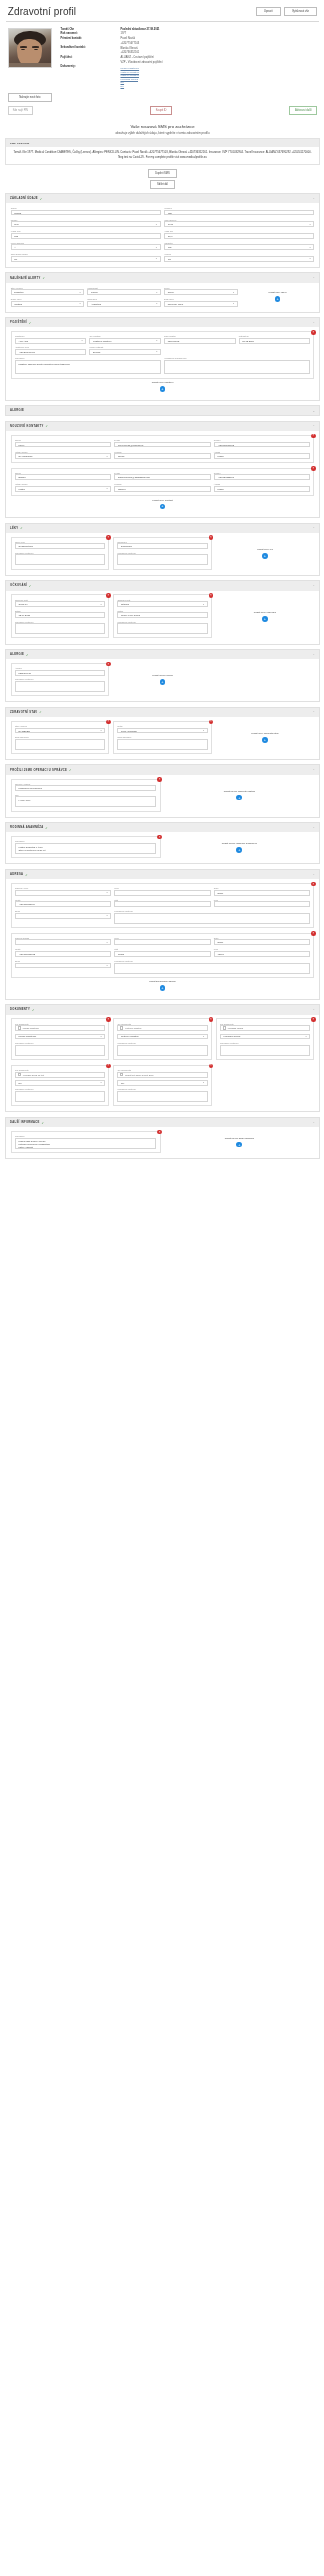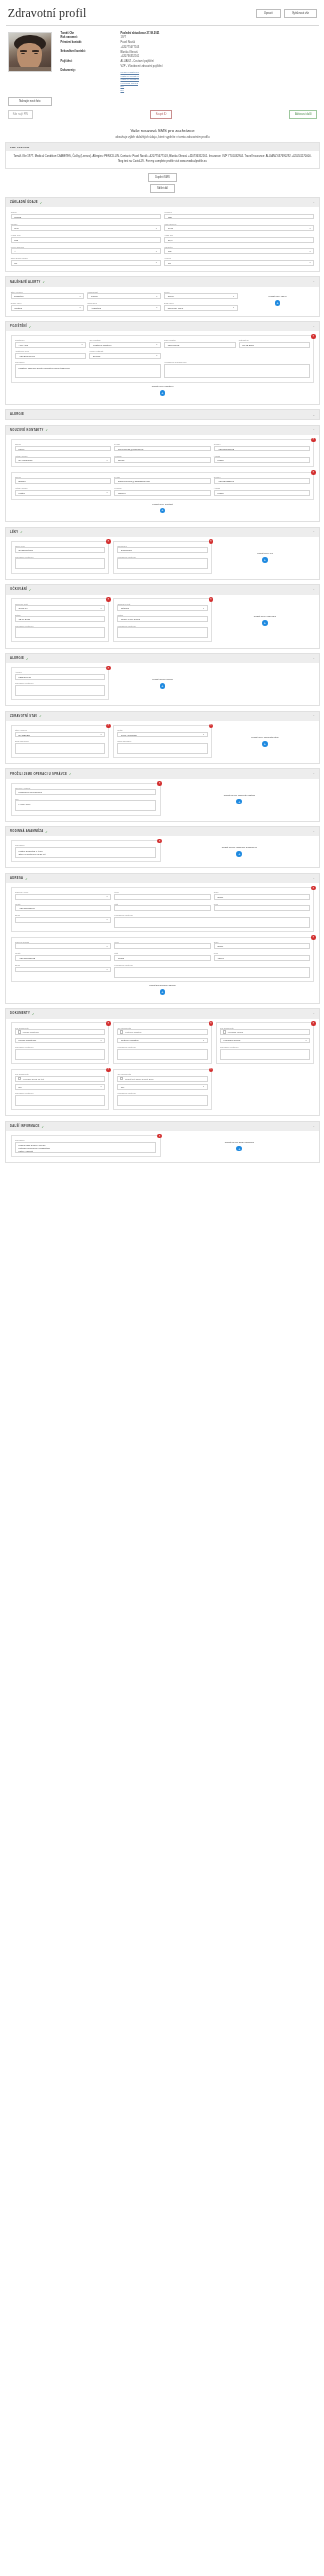--- a/index.html
+++ b/index.html
@@ -10,21 +10,21 @@
     background:#ffffff;
     color:#333333;
     font-size:2.6px;
     -webkit-font-smoothing:antialiased;
   }
   .page { width:325px; position:relative; padding:0 5.2px 6.5px 5.2px; }
 
   
   .app-header { display:flex; align-items:center; justify-content:space-between;
     padding:5.8px 2.6px 3.9px 2.6px; }
-  .app-title { font-size:12px; font-weight:400; color:#333; letter-spacing:0.1px;font-family:Liberation Serif, serif; }
+  .app-title { font-size:10px; font-weight:400; color:#333; letter-spacing:0.1px; }
   .hdr-btns { display:flex; gap:3.2px; }
   .btn-outline { border:0.6px solid #bdbdbd; background:#fff; color:#444;
     font-size:2.7px; padding:2.1px 7.1px; border-radius:0; cursor:pointer;
     font-family:inherit; }
   .hr { height:0.6px; background:#d8d8d8; margin:0 1.3px 6.5px 1.3px; }
 
   
   .profile { display:flex; gap:5.8px; padding:0 2.6px; }
   .photo-col { width:47px; flex:0 0 47px; }
   .photo { width:44px; height:40px; border:0.6px solid #d6d6d6; background:

